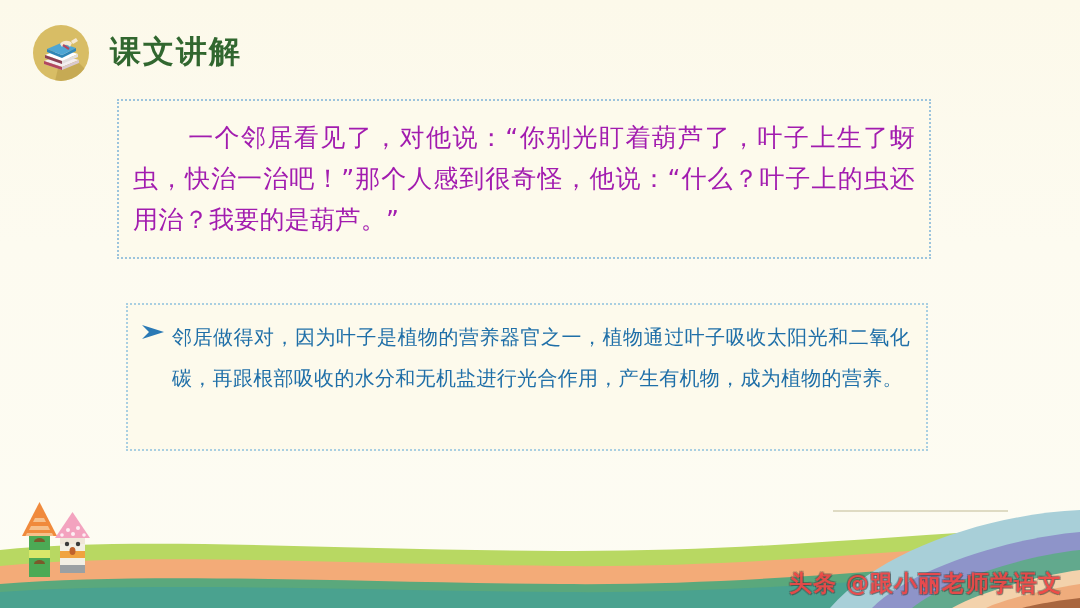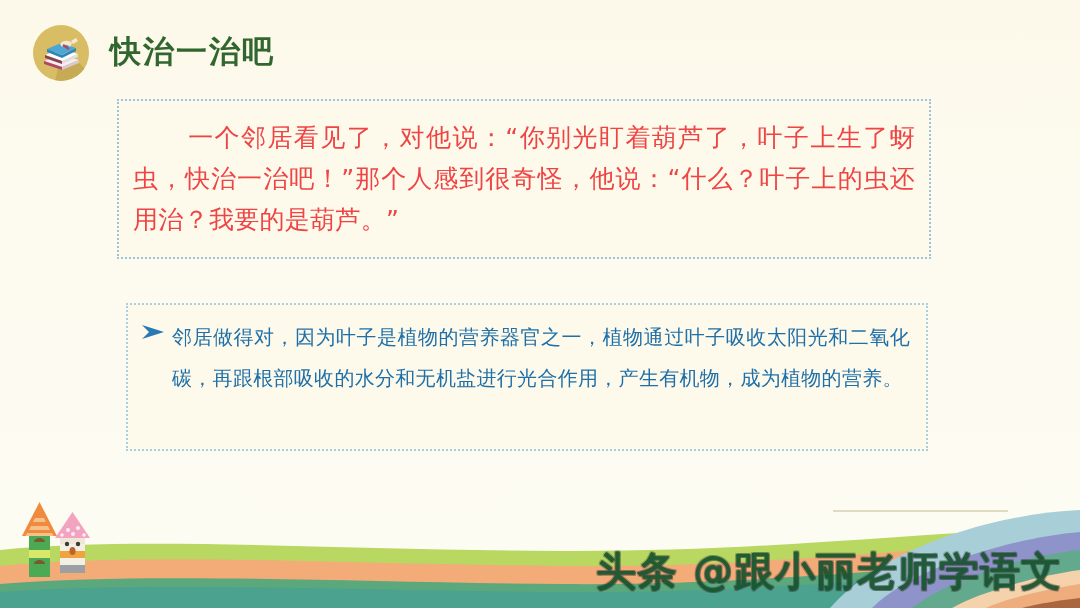--- a/index.html
+++ b/index.html
@@ -70,21 +70,21 @@
     top: 99px;
     width: 814px;
     height: 160px;
     border: 2px dotted #9cc4dd;
   }
   .box-passage .body {
     padding: 16px 14px 0 14px;
     font-family: "DejaVu Sans", "Liberation Sans", sans-serif;
     font-size: 25px;
     line-height: 41px;
-    color: #ef4444;
+    color: #a21caf;
     text-align: justify;
     letter-spacing: 0.3px;
   }
   .indent { display: inline-block; width: 54px; }
 
   .box-note {
     left: 126px;
     top: 303px;
     width: 802px;
     height: 148px;
@@ -118,23 +118,23 @@
     overflow: hidden;
   }
   .deco svg { display: block; }
 
   
   .watermark {
     position: absolute;
     right: 18px;
     bottom: 9px;
     font-family: "DejaVu Sans", "Liberation Sans", sans-serif;
-    font-size: 40px;
+    font-size: 23px;
     font-weight: bold;
-    color: #14532d;
+    color: #ef4444;
     text-shadow:
        1px 1px 0 rgba(60,60,60,.55),
       -1px 1px 0 rgba(60,60,60,.35),
        1px -1px 0 rgba(60,60,60,.35),
       -1px -1px 0 rgba(60,60,60,.35);
     letter-spacing: 1px;
     white-space: nowrap;
     opacity: .92;
   }
   .wm-thin-line {
@@ -177,21 +177,21 @@
           <path d="M14 24 L28 18 L43 23 L29 30 Z" fill="#4ea6d4"></path>
           <path d="M14 24 L14 27 L29 33 L43 26 L43 23 L29 30 Z" fill="#2f86b6"></path>
 
           <path d="M27 19 C30 15, 36 15, 39 18 L37 22 C35 19, 31 19, 29 22 Z" fill="#f5e9d4"></path>
           <path d="M38 16 L43 13 L45 16 L40 19 Z" fill="#f5e9d4"></path>
           <path d="M30 20 L36 24" stroke="#b2475f" stroke-width="2.2" fill="none"></path>
         </g>
       </svg>
     </div>
 
-    <div class="header-title">快治一治吧</div>
+    <div class="header-title">课文讲解</div>
   </div>
 
   <div class="textbox box-passage">
     <div class="body"><span class="indent"></span><span>一个邻居看见了，对他说：“你别光盯着葫芦了，叶子上生了蚜虫，快治一治吧！”那个人感到很奇怪，他说：“什么？叶子上的虫还用治？我要的是葫芦。”</span></div>
   </div>
 
   <div class="textbox box-note">
     <div class="body">
       <svg class="bullet-arrow" viewBox="0 0 26 20">
         <path d="M2 3 L24 10 L2 17 L9 10 Z" fill="#2a79b5"></path>

